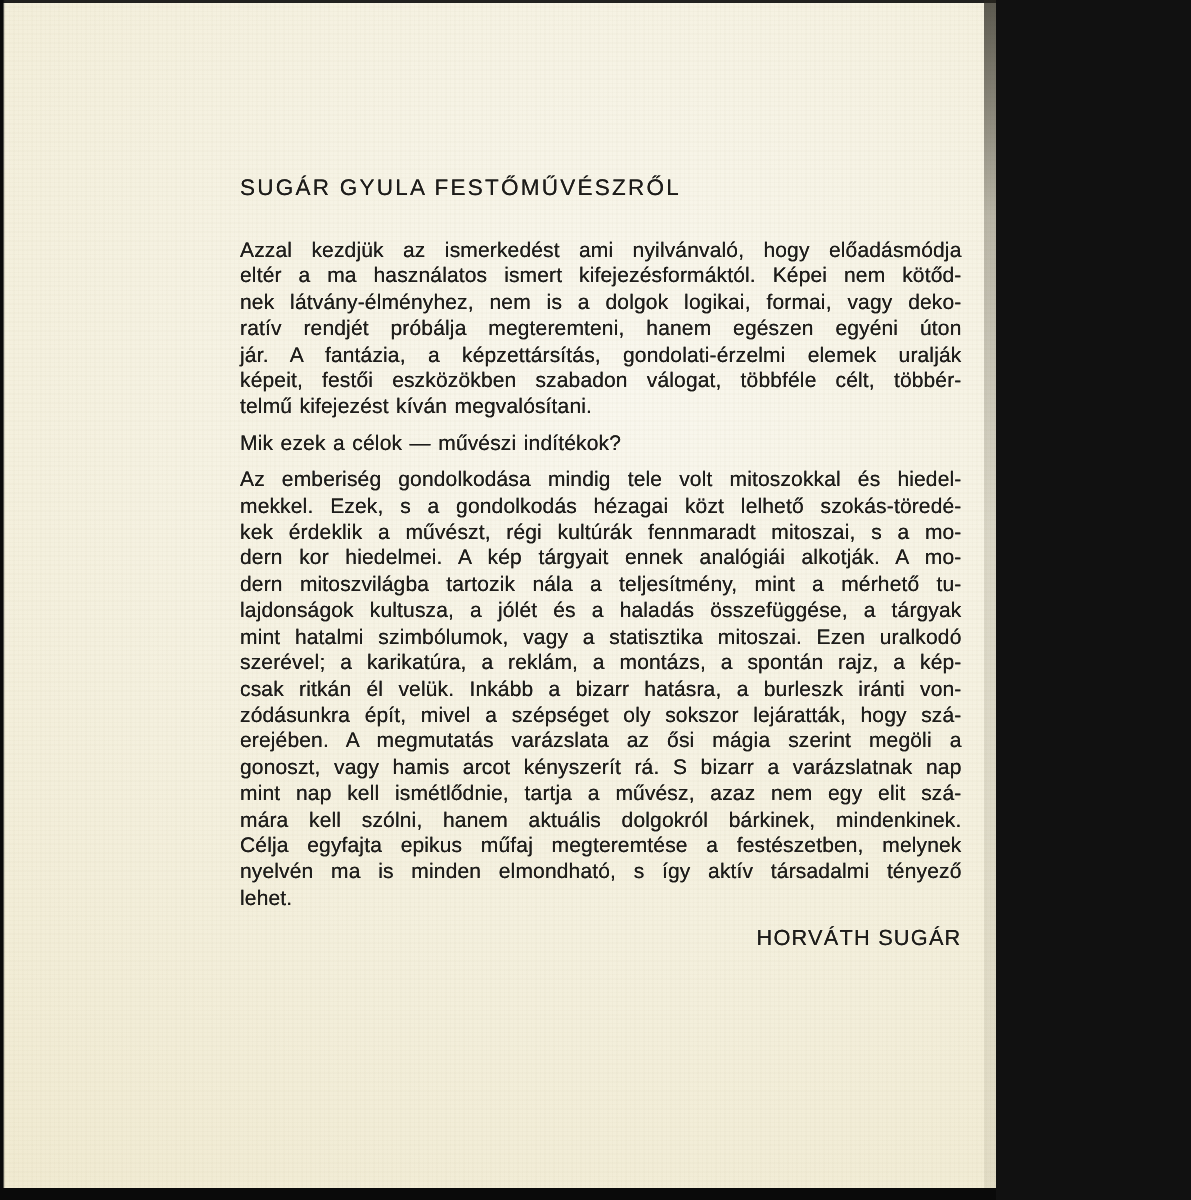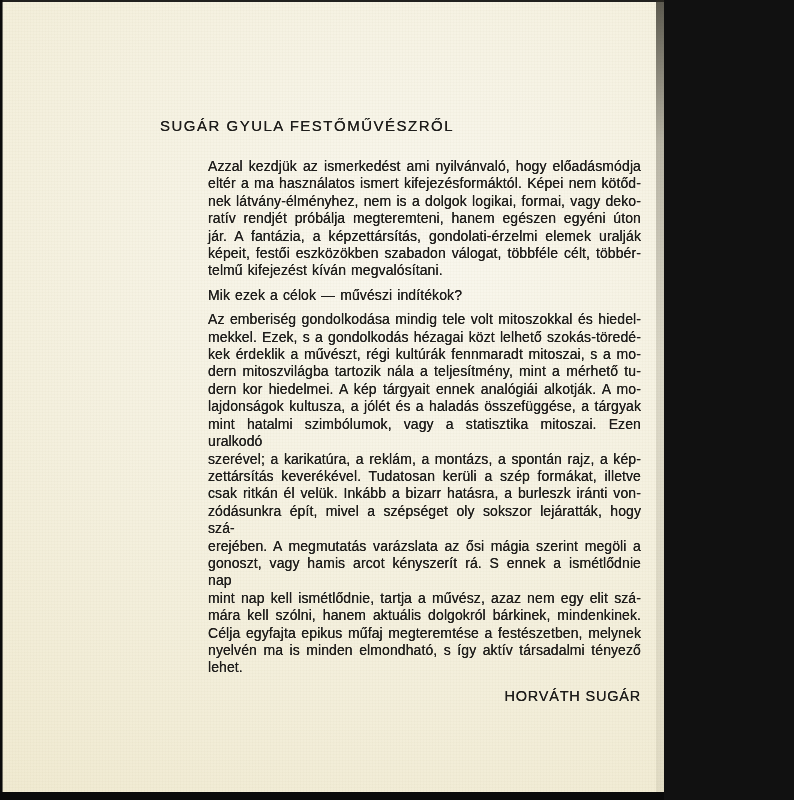--- a/index.html
+++ b/index.html
@@ -64,21 +64,20 @@
   .para + .para { margin-top: 7px; }
   .line {
     font-size: 14px;
     line-height: 17.4px;
     text-align: justify;
     text-align-last: justify;
     word-spacing: 1px;
     letter-spacing: 0.1px;
     white-space: normal;
     text-shadow: 0 0 0.4px currentColor;
-    margin-left: 48px;
   }
   .line.last {
     text-align-last: left;
   }
   .signature {
     margin-top: 11px;
     font-size: 14.5px;
     letter-spacing: 0.8px;
     line-height: 17px;
     text-align: right;
@@ -102,30 +101,29 @@
           <div class="line">képeit, festői eszközökben szabadon válogat, többféle célt, többér-</div>
           <div class="line last">telmű kifejezést kíván megvalósítani.</div>
         </div>
       <div class="para">
           <div class="line last">Mik ezek a célok — művészi indítékok?</div>
         </div>
       <div class="para">
           <div class="line">Az emberiség gondolkodása mindig tele volt mitoszokkal és hiedel-</div>
           <div class="line">mekkel. Ezek, s a gondolkodás hézagai közt lelhető szokás-töredé-</div>
           <div class="line">kek érdeklik a művészt, régi kultúrák fennmaradt mitoszai, s a mo-</div>
+          <div class="line">dern kor hiedelmei. A kép tárgyait ennek analógiái alkotják. A mo-</div>
           <div class="line">dern mitoszvilágba tartozik nála a teljesítmény, mint a mérhető tu-</div>
-          <div class="line">dern kor hiedelmei. A kép tárgyait ennek analógiái alkotják. A mo-</div>
           <div class="line">lajdonságok kultusza, a jólét és a haladás összefüggése, a tárgyak</div>
           <div class="line">mint hatalmi szimbólumok, vagy a statisztika mitoszai. Ezen uralkodó</div>
           <div class="line">szerével; a karikatúra, a reklám, a montázs, a spontán rajz, a kép-</div>
-          <div class="line">zettársítás keverékével. Tudatosan kerüli a szép formákat, illetve</div>
           <div class="line">csak ritkán él velük. Inkább a bizarr hatásra, a burleszk iránti von-</div>
           <div class="line">zódásunkra épít, mivel a szépséget oly sokszor lejáratták, hogy szá-</div>
           <div class="line">erejében. A megmutatás varázslata az ősi mágia szerint megöli a</div>
-          <div class="line">gonoszt, vagy hamis arcot kényszerít rá. S ennek a ismétlődnie nap</div>
+          <div class="line">gonoszt, vagy hamis arcot kényszerít rá. S bizarr a varázslatnak nap</div>
           <div class="line">mint nap kell ismétlődnie, tartja a művész, azaz nem egy elit szá-</div>
           <div class="line">mára kell szólni, hanem aktuális dolgokról bárkinek, mindenkinek.</div>
           <div class="line">Célja egyfajta epikus műfaj megteremtése a festészetben, melynek</div>
           <div class="line">nyelvén ma is minden elmondható, s így aktív társadalmi tényező</div>
           <div class="line last">lehet.</div>
         </div>
     </div>
 
     <div class="signature">HORVÁTH SUGÁR</div>
   </div>

